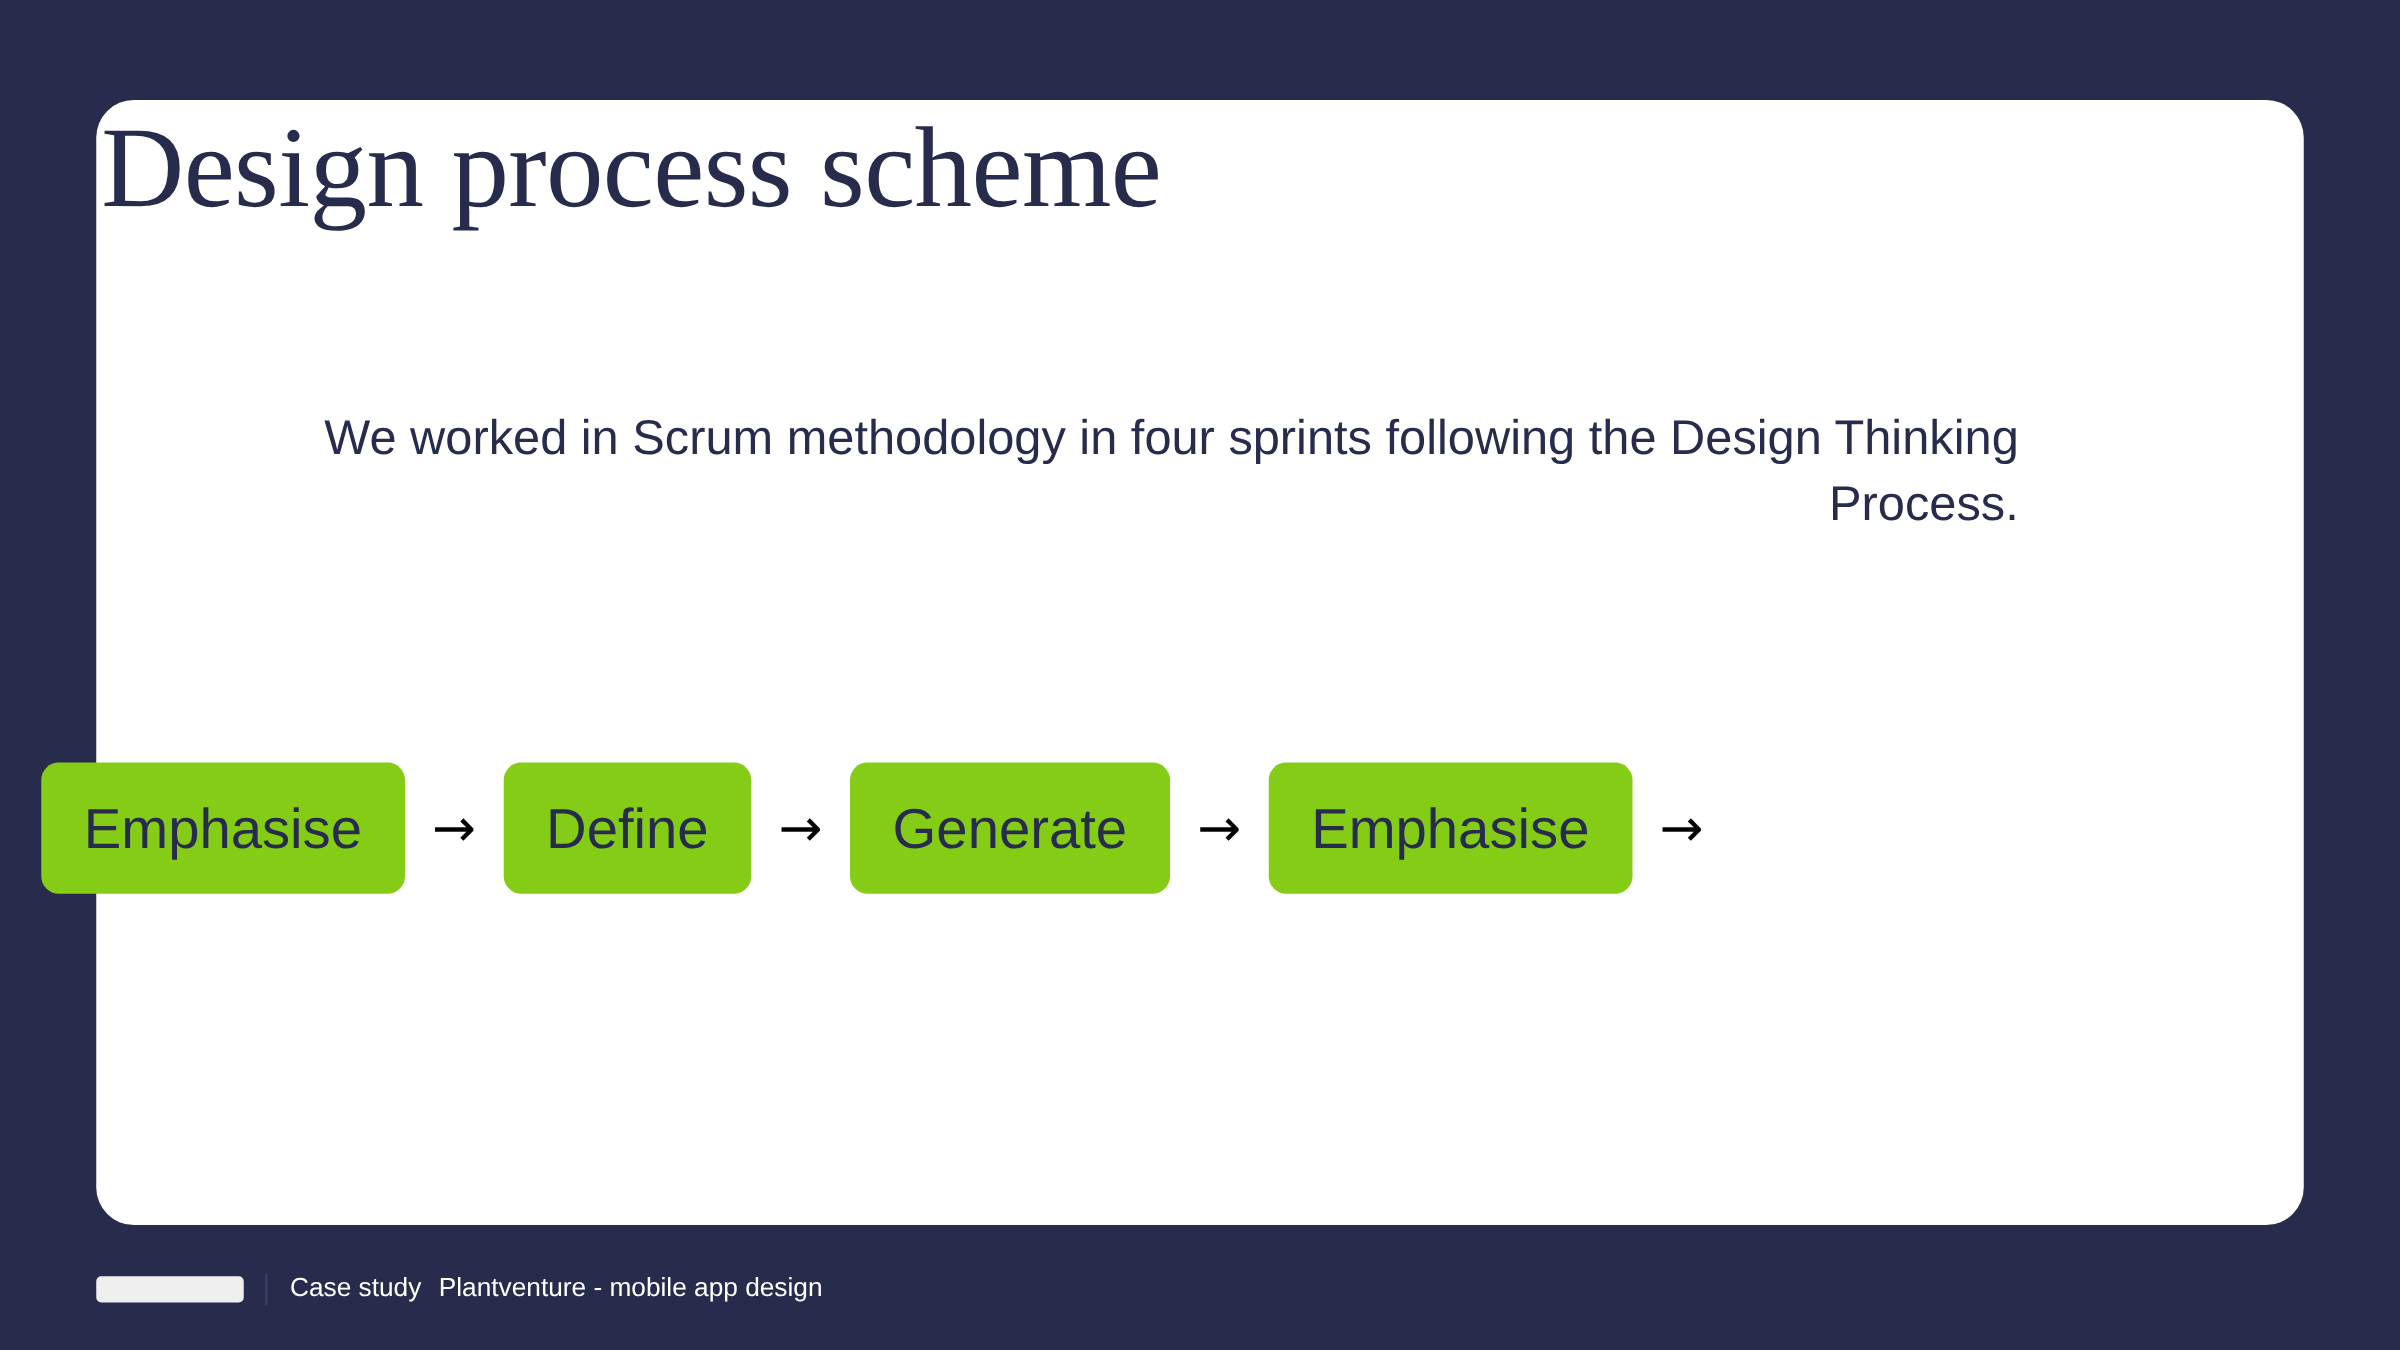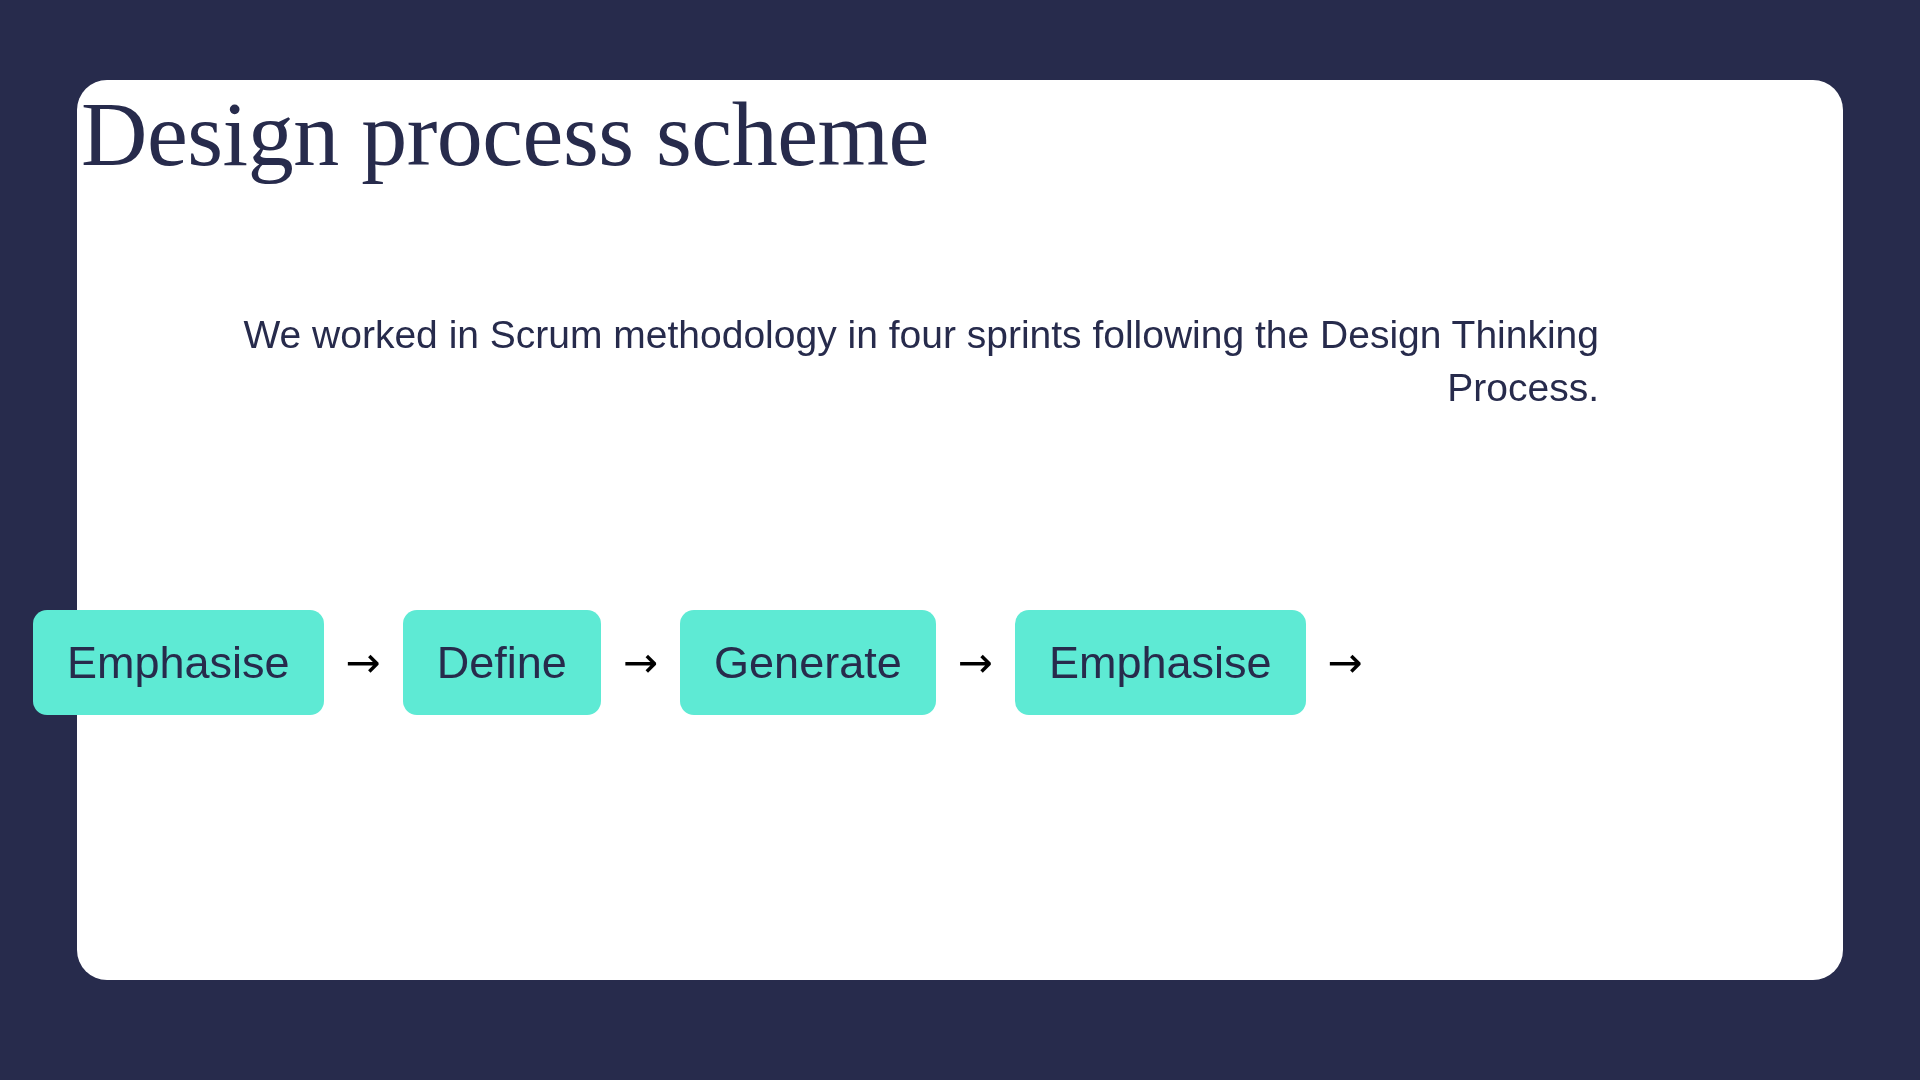--- a/index.html
+++ b/index.html
@@ -49,42 +49,42 @@
     color: #272b4c;
     white-space: nowrap;
   }
 
   
   .body-text {
     position: absolute;
     left: 99px;
     top: 308px;
     width: 1500px;
-    margin: 0;
+    margin: 16px;
     font-family: "Liberation Sans", sans-serif;
     font-weight: 400;
     font-size: 39px;
     line-height: 1.36;
     color: #272b4c;
   }
 
   
   .process-flow {
     position: absolute;
     left: 33px;
     top: 610px;
     width: 1700px;
     display: flex;
     flex-direction: row;
     align-items: center;
     justify-content: flex-start;
   }
 
   .chip {
-    background: #5eead4;
+    background: #84cc16;
     color: #272b4c;
     border-radius: 14px;
     height: 105px;
     display: flex;
     align-items: center;
     justify-content: center;
     padding: 0 34px;
     box-sizing: border-box;
     font-family: "Liberation Sans", sans-serif;
     font-size: 45px;
@@ -187,14 +187,20 @@
 
     <div class="chip">
       <span>Emphasise</span>
     </div>
 
     <div class="arrow">→</div>
 
 
   </div>
 
+  <div class="footer">
+    <div class="footer-logo"></div>
+    <div class="footer-sep"></div>
+    <span class="footer-label">Case study</span>
+    <span class="footer-subject">Plantventure - mobile app design</span>
+  </div>
 
 </div>
 
 </body></html>

